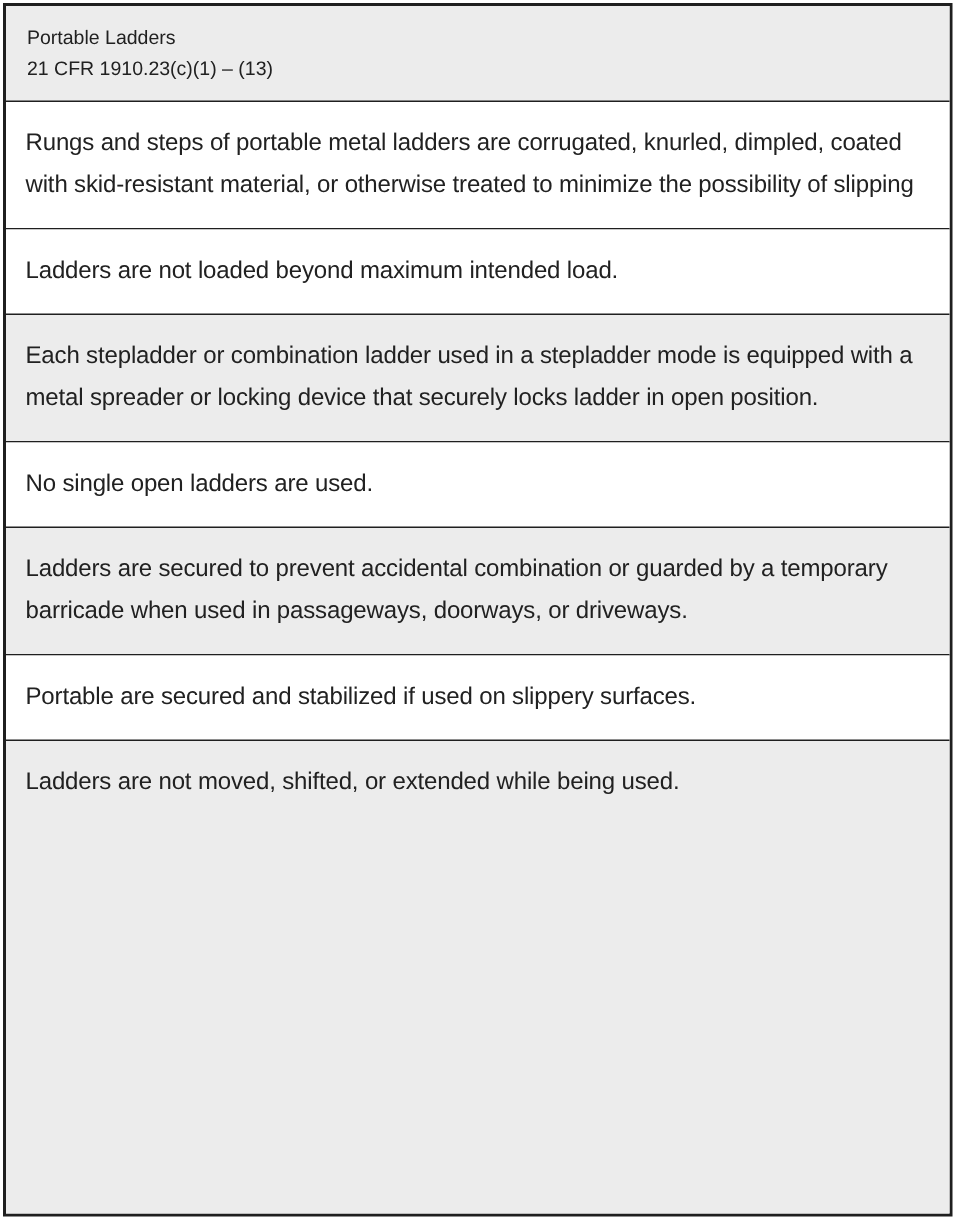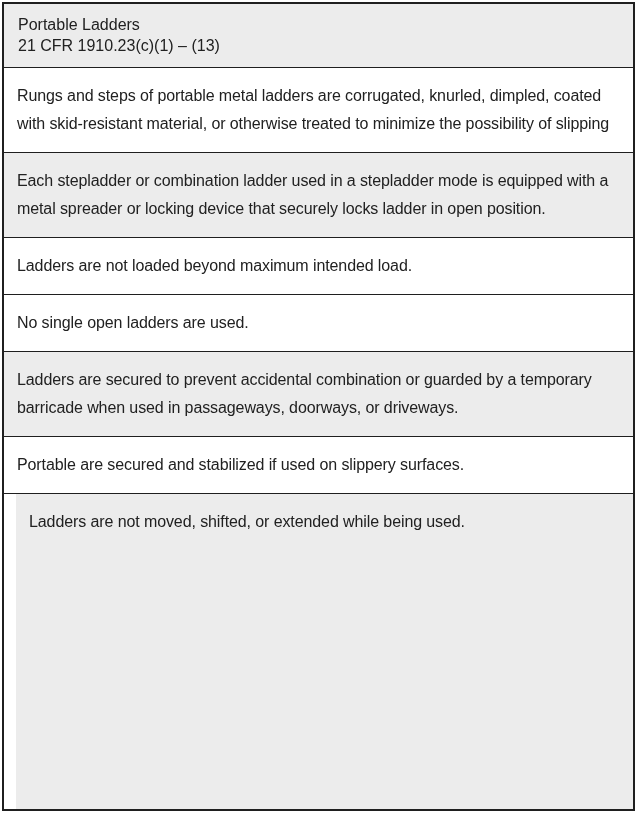--- a/index.html
+++ b/index.html
@@ -20,43 +20,43 @@
     min-height: 809px;
     margin: 2px;
     border: 2px solid var(--border-color);
     background: var(--row-bg);
     display: flex;
     flex-direction: column;
   }
   .table-header {
     background: var(--shaded-bg);
     padding: 10px 14px 11px 14px;
-    font-size: 16px;
+    font-size: 13px;
     line-height: 21px;
     border-bottom: 1.5px solid var(--border-color);
   }
   .table-row {
     padding: 14px 12px 14px 13px;
     font-size: 16px;
     line-height: 28px;
     letter-spacing: -0.1px;
     border-bottom: 1.5px solid var(--border-color);
     background: var(--row-bg);
   }
-  .table-row:last-child { border-bottom: none; flex: 1; margin-left: 12px; }
+  .table-row:last-child { border-bottom: none; flex: 1; }
   .table-row.shaded { background: var(--shaded-bg); }
 </style>
 </head>
 <body>
 
 <div class="checklist-table">
   <div class="table-header">
     <div>Portable Ladders</div>
     <div>21 CFR 1910.23(c)(1) – (13)</div>
   </div>
   <div class="table-row">Rungs and steps of portable metal ladders are corrugated, knurled, dimpled, coated with skid-resistant material, or otherwise treated to minimize the possibility of slipping</div>
+  <div class="table-row">Ladders are not loaded beyond maximum intended load.</div>
   <div class="table-row shaded">Each stepladder or combination ladder used in a stepladder mode is equipped with a metal spreader or locking device that securely locks ladder in open position.</div>
-  <div class="table-row">Ladders are not loaded beyond maximum intended load.</div>
   <div class="table-row">No single open ladders are used.</div>
   <div class="table-row shaded">Ladders are secured to prevent accidental combination or guarded by a temporary barricade when used in passageways, doorways, or driveways.</div>
   <div class="table-row">Portable are secured and stabilized if used on slippery surfaces.</div>
   <div class="table-row shaded">Ladders are not moved, shifted, or extended while being used.</div>
 </div>
 
 </body></html>

